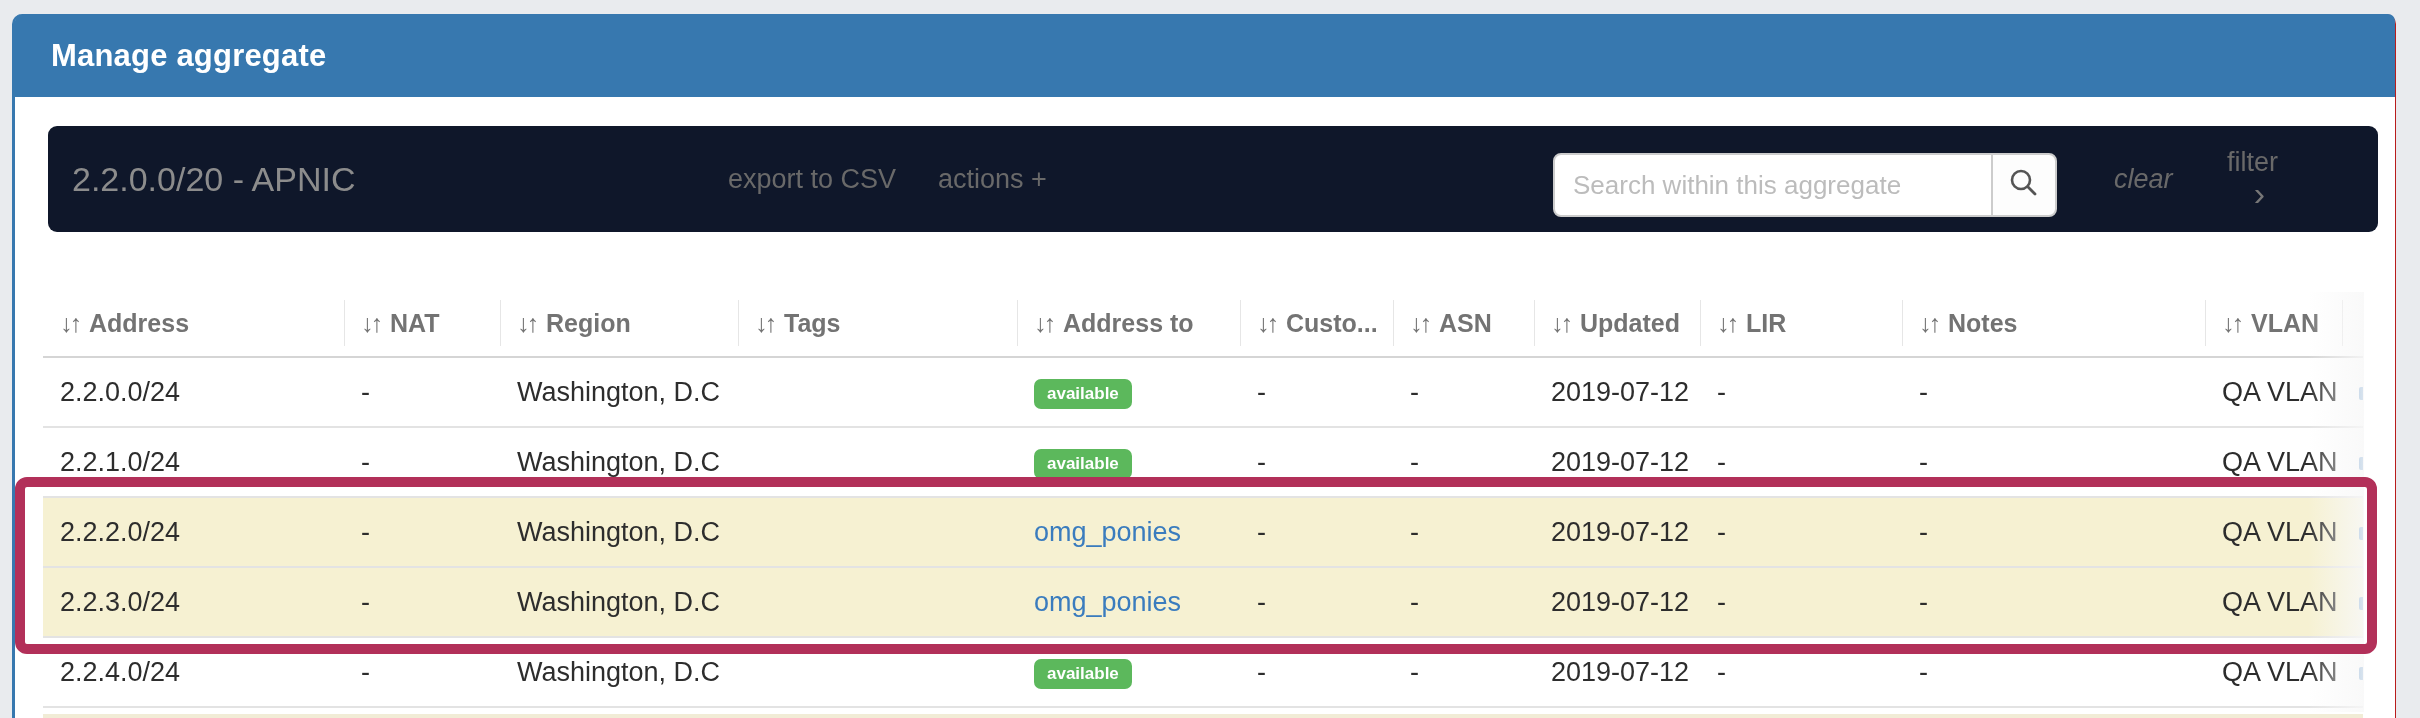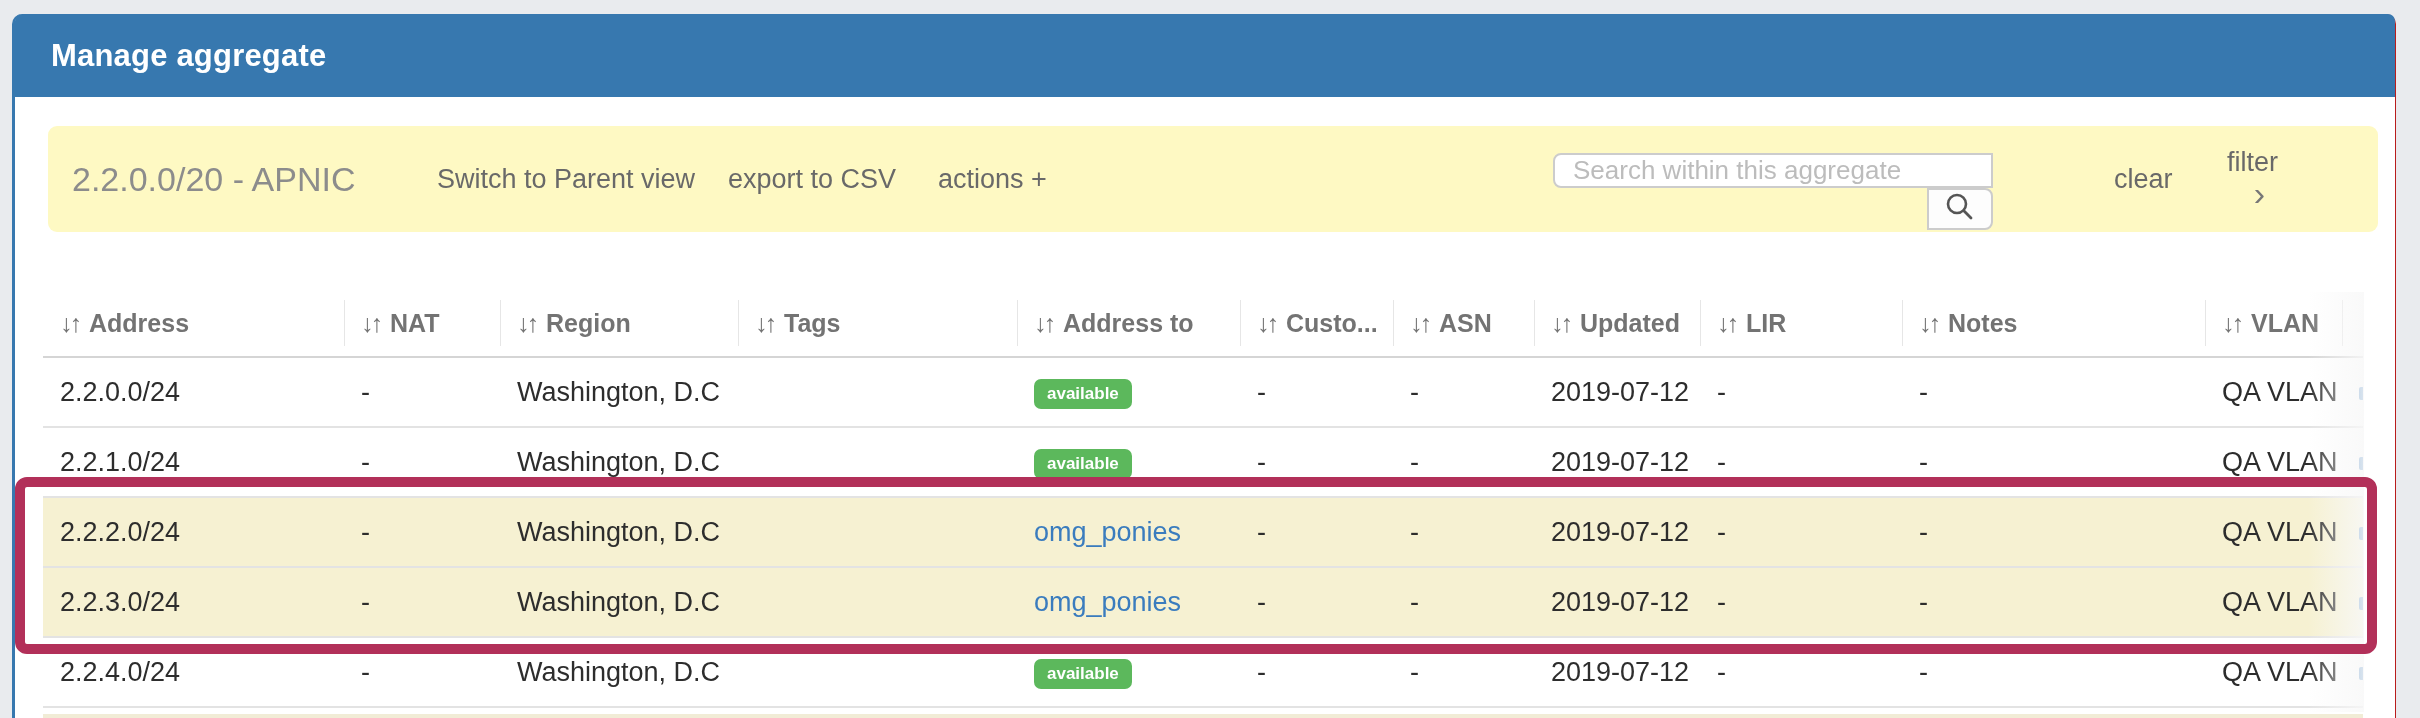--- a/index.html
+++ b/index.html
@@ -17,42 +17,42 @@
   }
   .modal-header{
     height:83px;background:#3778af;
     border-top-left-radius:7px;border-top-right-radius:7px;
     display:flex;align-items:center;padding-left:36px;box-sizing:border-box;
   }
   .modal-title{color:#ffffff;font-size:31px;font-weight:bold;letter-spacing:.2px;}
 
   .toolbar{
     position:relative;margin:29px 17px 0 33px;height:106px;
-    background:#fef9c3;border-radius:9px;
+    background:#0f172a;border-radius:9px;
   }
   .tb-item{position:absolute;top:50%;transform:translateY(-50%);white-space:nowrap;}
   .agg-label{left:24px;font-size:34px;color:#8c8c8c;}
   .tb-btn{font-size:27px;color:#696969;cursor:pointer;}
   .btn-switch{left:389px;}
   .btn-export{left:680px;}
   .btn-actions{left:890px;}
-  .search-group{left:1505px;display:flex;align-items:flex-end;height:52px;flex-direction:column;}
+  .search-group{left:1505px;display:flex;align-items:flex-start;height:52px;}
   .search-input{
     width:440px;height:64px;box-sizing:border-box;
     border:2px solid #cccccc;border-radius:8px 0 0 8px;background:#fff;
     padding:0 18px;font-size:26px;color:#555;outline:none;
     font-family:"Liberation Sans", sans-serif;
   }
   .search-input::placeholder{color:#bcbcbc;}
   .search-btn{
     width:66px;height:64px;box-sizing:border-box;margin-left:-2px;
     border:2px solid #cccccc;border-radius:0 8px 8px 0;background:#fdfdfd;
     display:flex;align-items:center;justify-content:center;cursor:pointer;
   }
-  .btn-clear{left:2066px;}
+  .btn-clear{left:2066px;font-style:italic;}
   .btn-filter{left:2179px;display:flex;align-items:center;flex-direction:column;}
   .chevron{font-size:34px;color:#777;margin-left:14px;line-height:1;transform:translateY(-2px);}
 
   table.grid{
     margin:58px 0 0 28px;width:2320px;border-collapse:collapse;table-layout:fixed;
   }
   .grid th{
     position:relative;height:66px;text-align:left;padding:0 0 0 17px;
     font-size:25px;font-weight:bold;color:#737373;white-space:nowrap;overflow:hidden;
     border-bottom:2px solid #d5d5d5;cursor:pointer;
@@ -88,21 +88,20 @@
 </head>
 <body>
 
 <div class="modal">
   <div class="modal-header">
     <span class="modal-title">Manage aggregate</span>
   </div>
 
   <div class="toolbar">
     <span class="tb-item agg-label">2.2.0.0/20 - APNIC</span>
-    <span class="tb-item tb-btn btn-switch">Switch to Parent view</span>
     <span class="tb-item tb-btn btn-export">export to CSV</span>
     <span class="tb-item tb-btn btn-actions">actions +</span>
 
     <div class="tb-item search-group">
       <input class="search-input" type="text" placeholder="Search within this aggregate" style="">
       <div class="search-btn">
         <span>
           <svg width="34" height="34" viewBox="0 0 34 34">
             <circle cx="14" cy="14" r="9" fill="none" stroke="#555" stroke-width="2.6"></circle>
             <line x1="20.8" y1="20.8" x2="28" y2="28" stroke="#555" stroke-width="2.8" stroke-linecap="round"></line>

